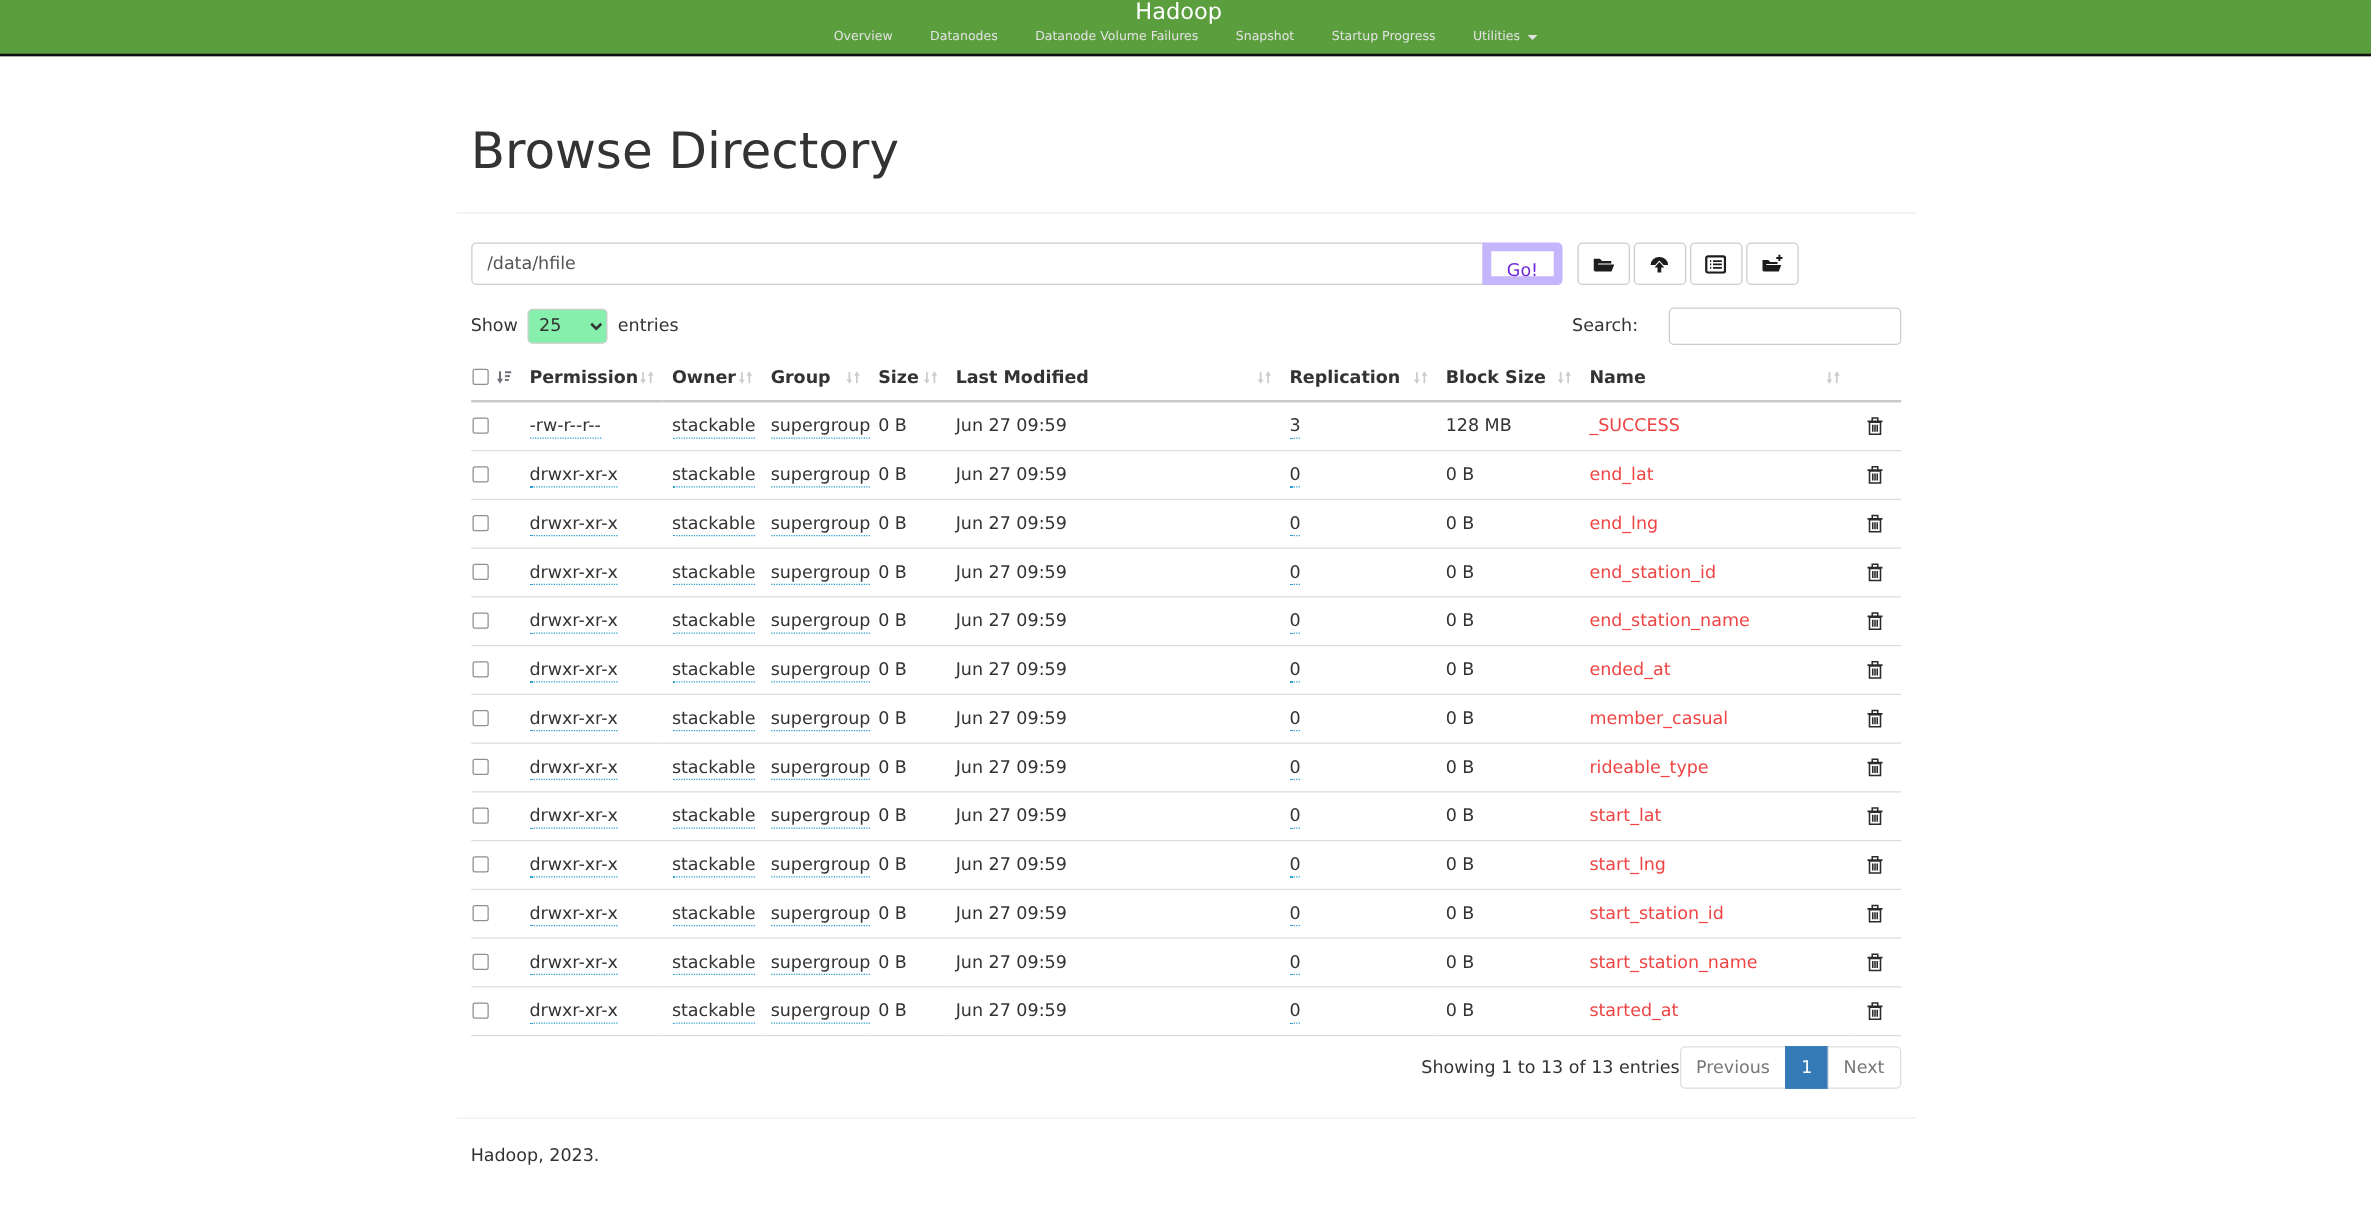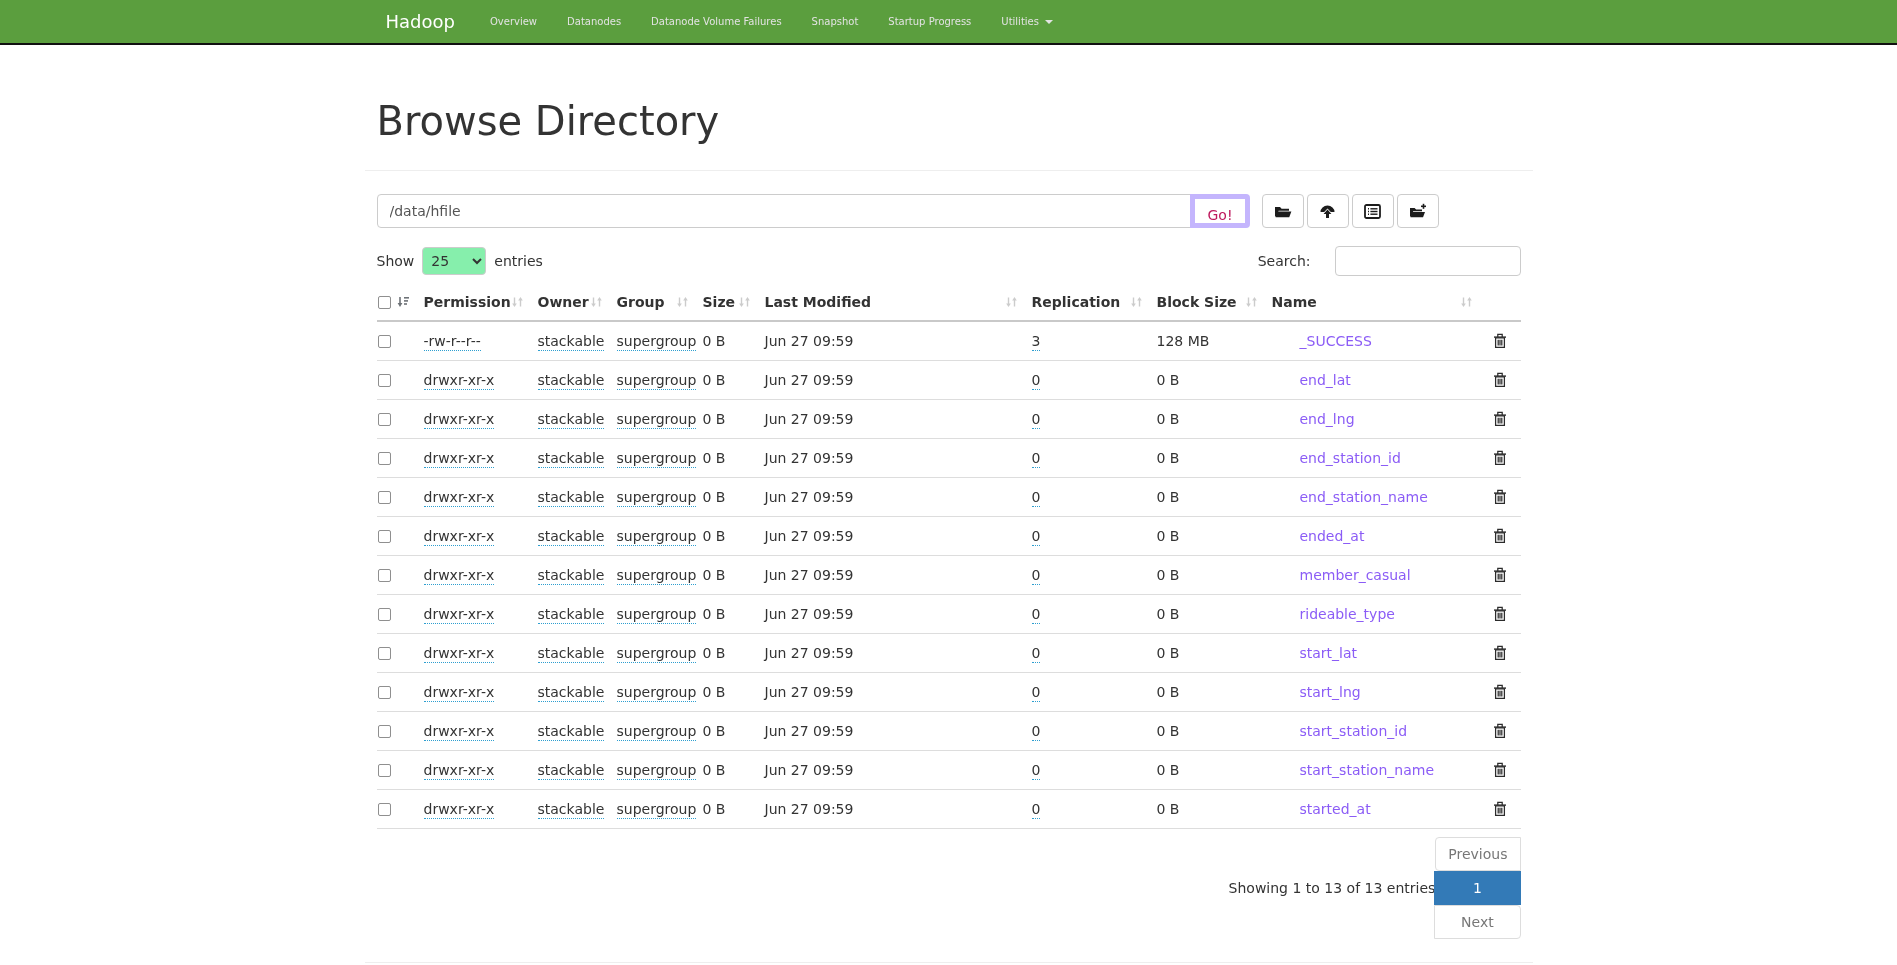--- a/index.html
+++ b/index.html
@@ -1,59 +1,59 @@
 <!DOCTYPE html>
 <html><head>
 <meta charset="utf-8">
 <style>
   * { box-sizing: border-box; margin: 0; padding: 0; }
   html, body { overflow: hidden; }
   body { font-family: "DejaVu Sans", sans-serif; font-size: 14px; line-height: 20px; color: #333; background: #fff; }
   a { text-decoration: none; }
 
   .navbar { height: 45px; background: #5b9e3e; border-bottom: 2px solid #101010; }
-  .nav-inner { width: 1174px; margin: 0 auto; padding: 0 15px; height: 43px; display: flex; align-items: center; }
+  .nav-inner { width: 1174px; margin: 0 auto; padding: 0 15px; height: 43px; display: flex; align-items: center; flex-direction: column; }
   .brand { font-size: 18px; color: #fff; padding: 0 15px 0 9px; margin-right: 5px; }
   .nav-item { font-size: 10px; color: #e3e3e3; padding: 0 15px; display: inline-flex; align-items: center; }
   .caret { width: 0; height: 0; border-left: 4px solid transparent; border-right: 4px solid transparent; border-top: 4px solid #e3e3e3; display: inline-block; margin-left: 6px; }
 
   .container { width: 1174px; margin: 0 auto; padding: 0 15px; }
   h1 { font-size: 40px; font-weight: 400; line-height: 44px; margin-top: 54px; color: #333; }
   .hr { border: 0; border-top: 1px solid #eee; height: 0; }
   .hr1 { margin: 27px -12px 0; }
   .hr2 { margin: 23px -12px 0; }
 
   .pathrow { margin-top: 23px; display: flex; }
   .input-group { display: flex; width: 873px; }
   .path-input { flex: 1; height: 34px; border: 1px solid #ccc; border-radius: 4px 0 0 4px; padding: 12px 12px; font: inherit; color: #555; }
-  .go-btn { height: 34px; margin-left: -1px; border: 5px solid #c4b5fd; border-radius: 0 4px 4px 0; background: #fff; padding: 6px 12px; font: inherit; color: #be185d; cursor: pointer; }
+  .go-btn { height: 34px; margin-left: -1px; border: 7px solid #c4b5fd; border-radius: 0 4px 4px 0; background: #fff; padding: 6px 12px; font: inherit; color: #6d28d9; cursor: pointer; }
   .icon-btns { margin-left: 12px; display: flex; gap: 3px; }
   .icon-btn { width: 42px; height: 34px; border: 1px solid #ccc; border-radius: 4px; background: #fff; display: flex; align-items: center; justify-content: center; cursor: pointer; }
 
   .controls { margin-top: 18px; display: flex; justify-content: space-between; align-items: center; }
   .show-group { display: flex; align-items: center; gap: 8px; }
   select.page-size { height: 28px; width: 64px; border: 1px solid #ccc; border-radius: 4px; font: inherit; padding: 2px 4px; color: #333; background: #86efac; }
   .search-group { display: flex; align-items: center; gap: 24px; }
   .search-input { width: 186px; height: 30px; border: 1px solid #ccc; border-radius: 4px; padding: 5px 10px; font: inherit; }
 
   .dtable { display: grid; grid-template-columns: 39px 114px 79px 86px 62px 267px 125px 115px 215px 42px; width: 1144px; margin-top: 8px; }
   .hcell { font-weight: 700; padding: 8px; border-bottom: 2px solid #c9c9c9; position: relative; white-space: nowrap; }
   .hcell.first { padding: 8px 2px 8px 1px; }
   .cell { padding: 9px 8px; border-bottom: 1px solid #ddd; white-space: nowrap; height: 39px; }
   .cell.first { padding-left: 1px; padding-right: 2px; }
   .cell.trash-cell { display: flex; align-items: center; justify-content: center; padding: 0; }
   .sorticon { position: absolute; right: 6px; top: 50%; transform: translateY(-50%); line-height: 0; }
   input[type=checkbox] { appearance: none; -webkit-appearance: none; width: 13px; height: 13px; border: 1px solid #8f8f8f; border-radius: 2px; background: #fff; vertical-align: middle; margin-top: -2px; }
   .editable { border-bottom: 1px dotted #2e9fd0; padding-bottom: 1px; cursor: pointer; }
-  .name-link { color: #8b5cf6; cursor: pointer; margin-left: 28px; }
+  .name-link { color: #ef4444; cursor: pointer; }
   .trash-btn { background: none; border: 0; cursor: pointer; line-height: 0; padding: 0; display: block; }
   .trash-btn svg { display: block; }
 
   .table-footer { display: flex; justify-content: flex-end; align-items: center; margin-top: 8px; }
-  .pagination { display: flex; flex-direction: column; }
+  .pagination { display: flex; }
   .page-btn { padding: 6px 12px; border: 1px solid #ddd; background: #fff; color: #777; font: inherit; line-height: 20px; cursor: pointer; }
   .page-btn.prev { border-radius: 4px 0 0 4px; }
   .page-btn.next { border-radius: 0 4px 4px 0; margin-left: -1px; }
   .page-btn.active { background: #337ab7; border-color: #337ab7; color: #fff; margin-left: -1px; }
 
   .footer-text { margin: 20px 0 0; padding-bottom: 20px; color: #333; }
 </style>
 </head>
 <body>
 

